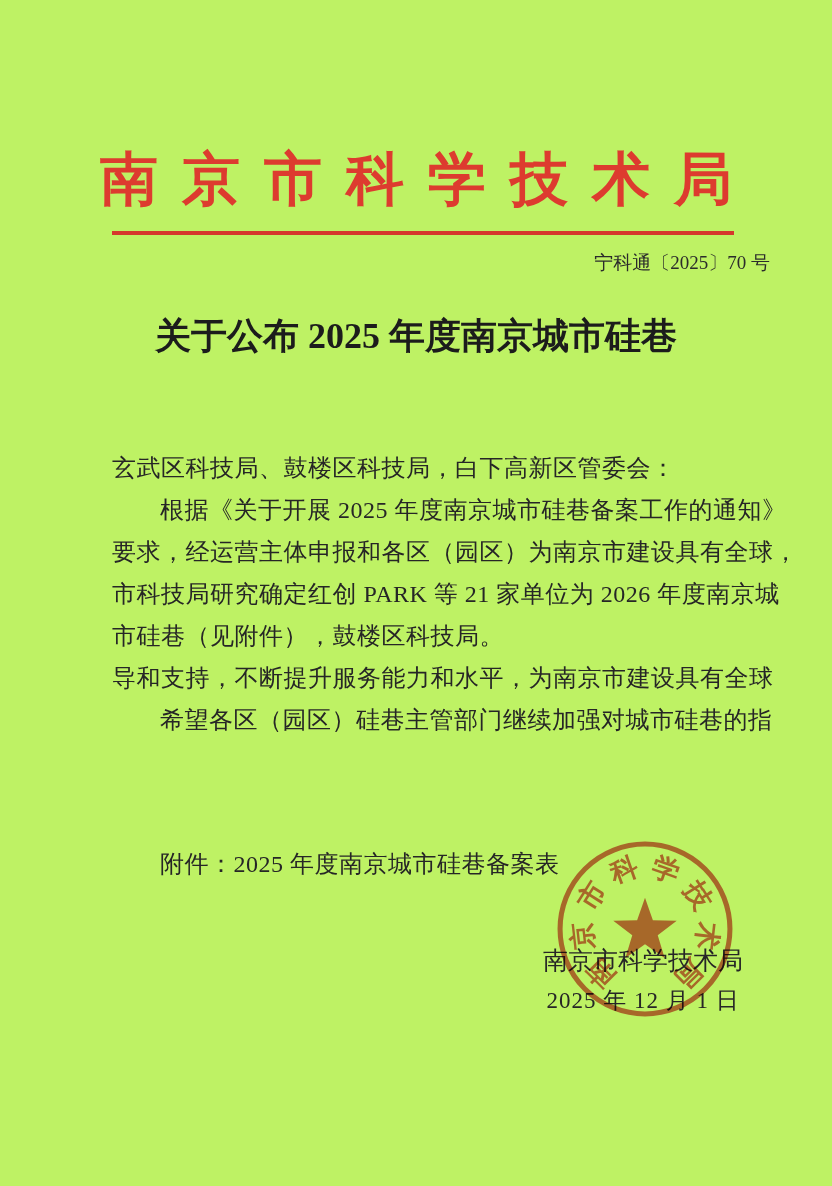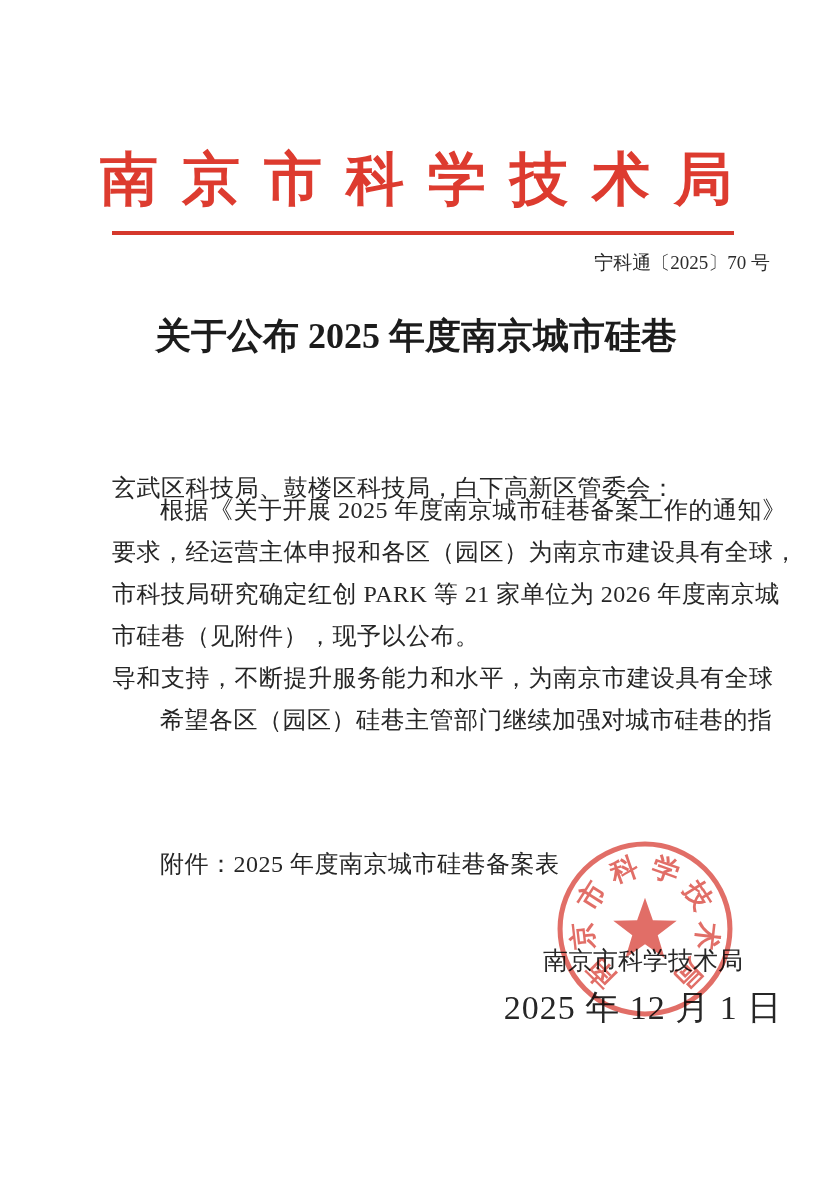--- a/index.html
+++ b/index.html
@@ -5,21 +5,21 @@
   html, body {
     margin: 0;
     padding: 0;
     background: #e8e8e8;
   }
   .page {
     position: relative;
     width: 832px;
     height: 1186px;
     margin: 0 auto;
-    background: #ffffff;
+    background: #bef264;
     overflow: hidden;
     font-family: "Liberation Serif", "DejaVu Serif", serif;
     color: #222;
   }
   
   .agency-title {
     position: absolute;
     top: 141px;
     left: 0;
     right: 0;
@@ -62,36 +62,36 @@
   
   .body-block {
     position: absolute;
     left: 112px;
     width: 640px;
     font-size: 24px;
     line-height: 42px;
     color: #262626;
     letter-spacing: 0.5px;
   }
-  .salutation-block { top: 467px; }
+  .salutation-block { top: 447px; }
   .para1-block { top: 489px; }
   .para2-block { top: 657px; }
   .attachment-block { top: 843px; }
   .indent { text-indent: 2em; }
   .body-line { white-space: nowrap; }
   
   .signature-block {
     position: absolute;
     left: 500px;
     width: 286px;
     text-align: center;
     color: #262626;
   }
   .signature-agency { top: 944px; font-size: 25px; }
-  .signature-date { top: 985px; font-size: 34px; letter-spacing: 1px; }
+  .signature-date { top: 985px; font-size: 23px; letter-spacing: 1px; }
   
   .seal {
     position: absolute;
     left: 554px;
     top: 838px;
     width: 182px;
     height: 182px;
     opacity: 0.78;
     mix-blend-mode: multiply;
     pointer-events: none;
@@ -119,21 +119,21 @@
   </div>
 
   <div class="body-block salutation-block">
     <div class="body-line">玄武区科技局、鼓楼区科技局，白下高新区管委会：</div>
   </div>
 
   <div class="body-block para1-block">
     <div class="body-line indent">根据《关于开展 2025 年度南京城市硅巷备案工作的通知》</div>
     <div class="body-line">要求，经运营主体申报和各区（园区）为南京市建设具有全球，</div>
     <div class="body-line">市科技局研究确定红创 PARK 等 21 家单位为 2026 年度南京城</div>
-    <div class="body-line">市硅巷（见附件），现予以公布。</div>
+    <div class="body-line">市硅巷（见附件），鼓楼区科技局。</div>
   </div>
 
   <div class="body-block para2-block">
     <div class="body-line">导和支持，不断提升服务能力和水平，为南京市建设具有全球</div>
     <div class="body-line indent">希望各区（园区）硅巷主管部门继续加强对城市硅巷的指</div>
   </div>
 
   <div class="body-block attachment-block">
     <div class="body-line indent">附件：2025 年度南京城市硅巷备案表</div>
   </div>

